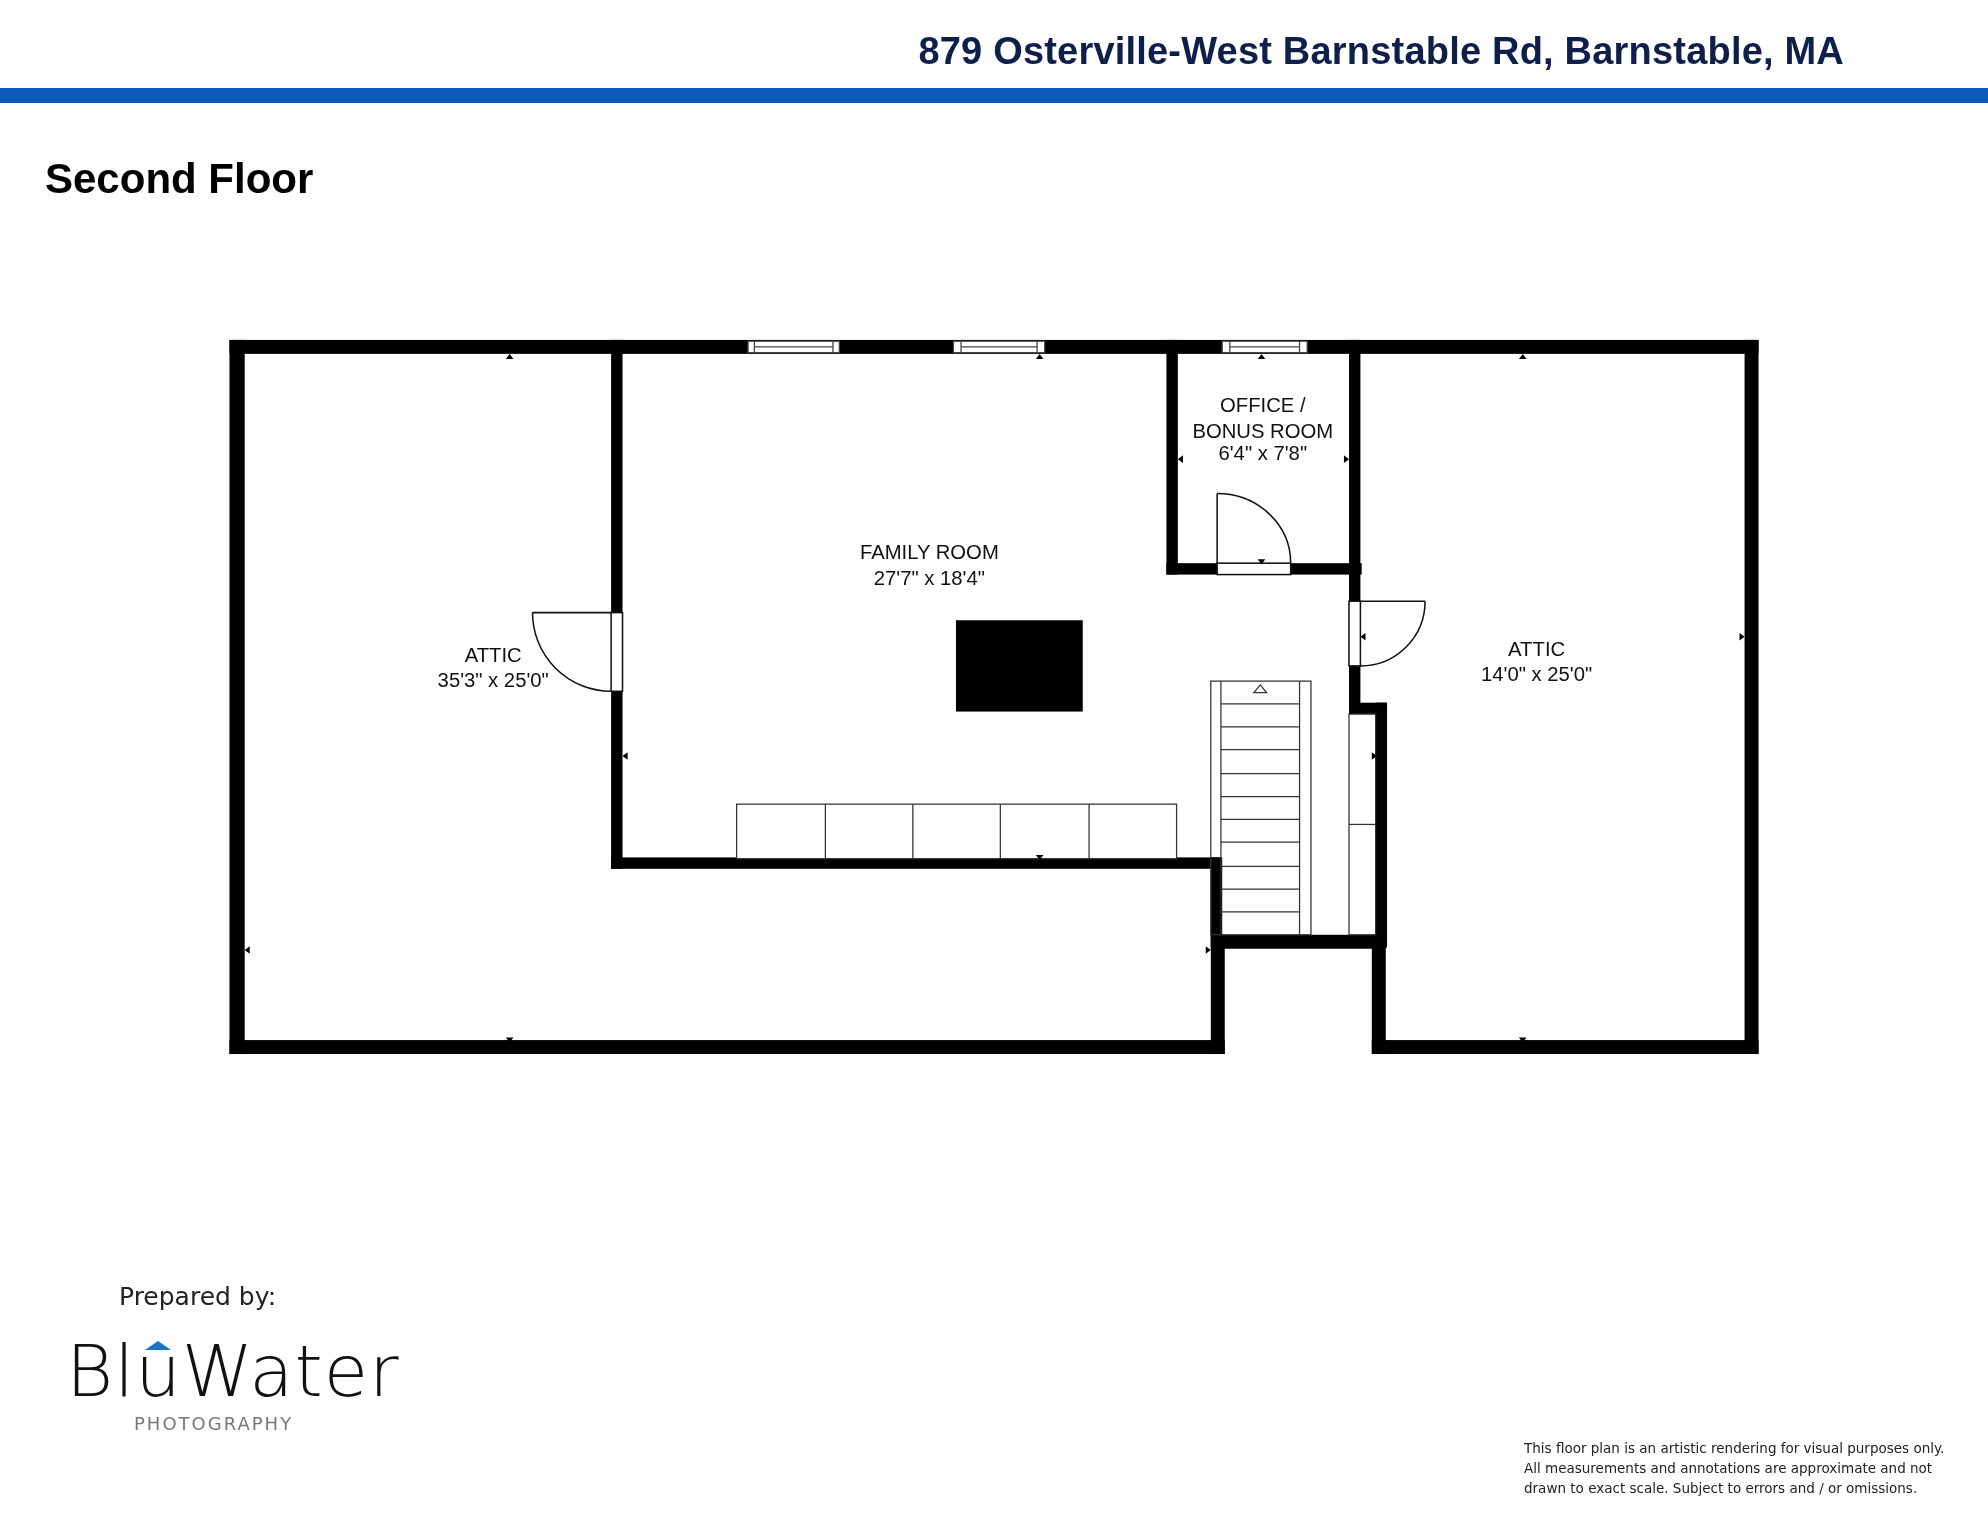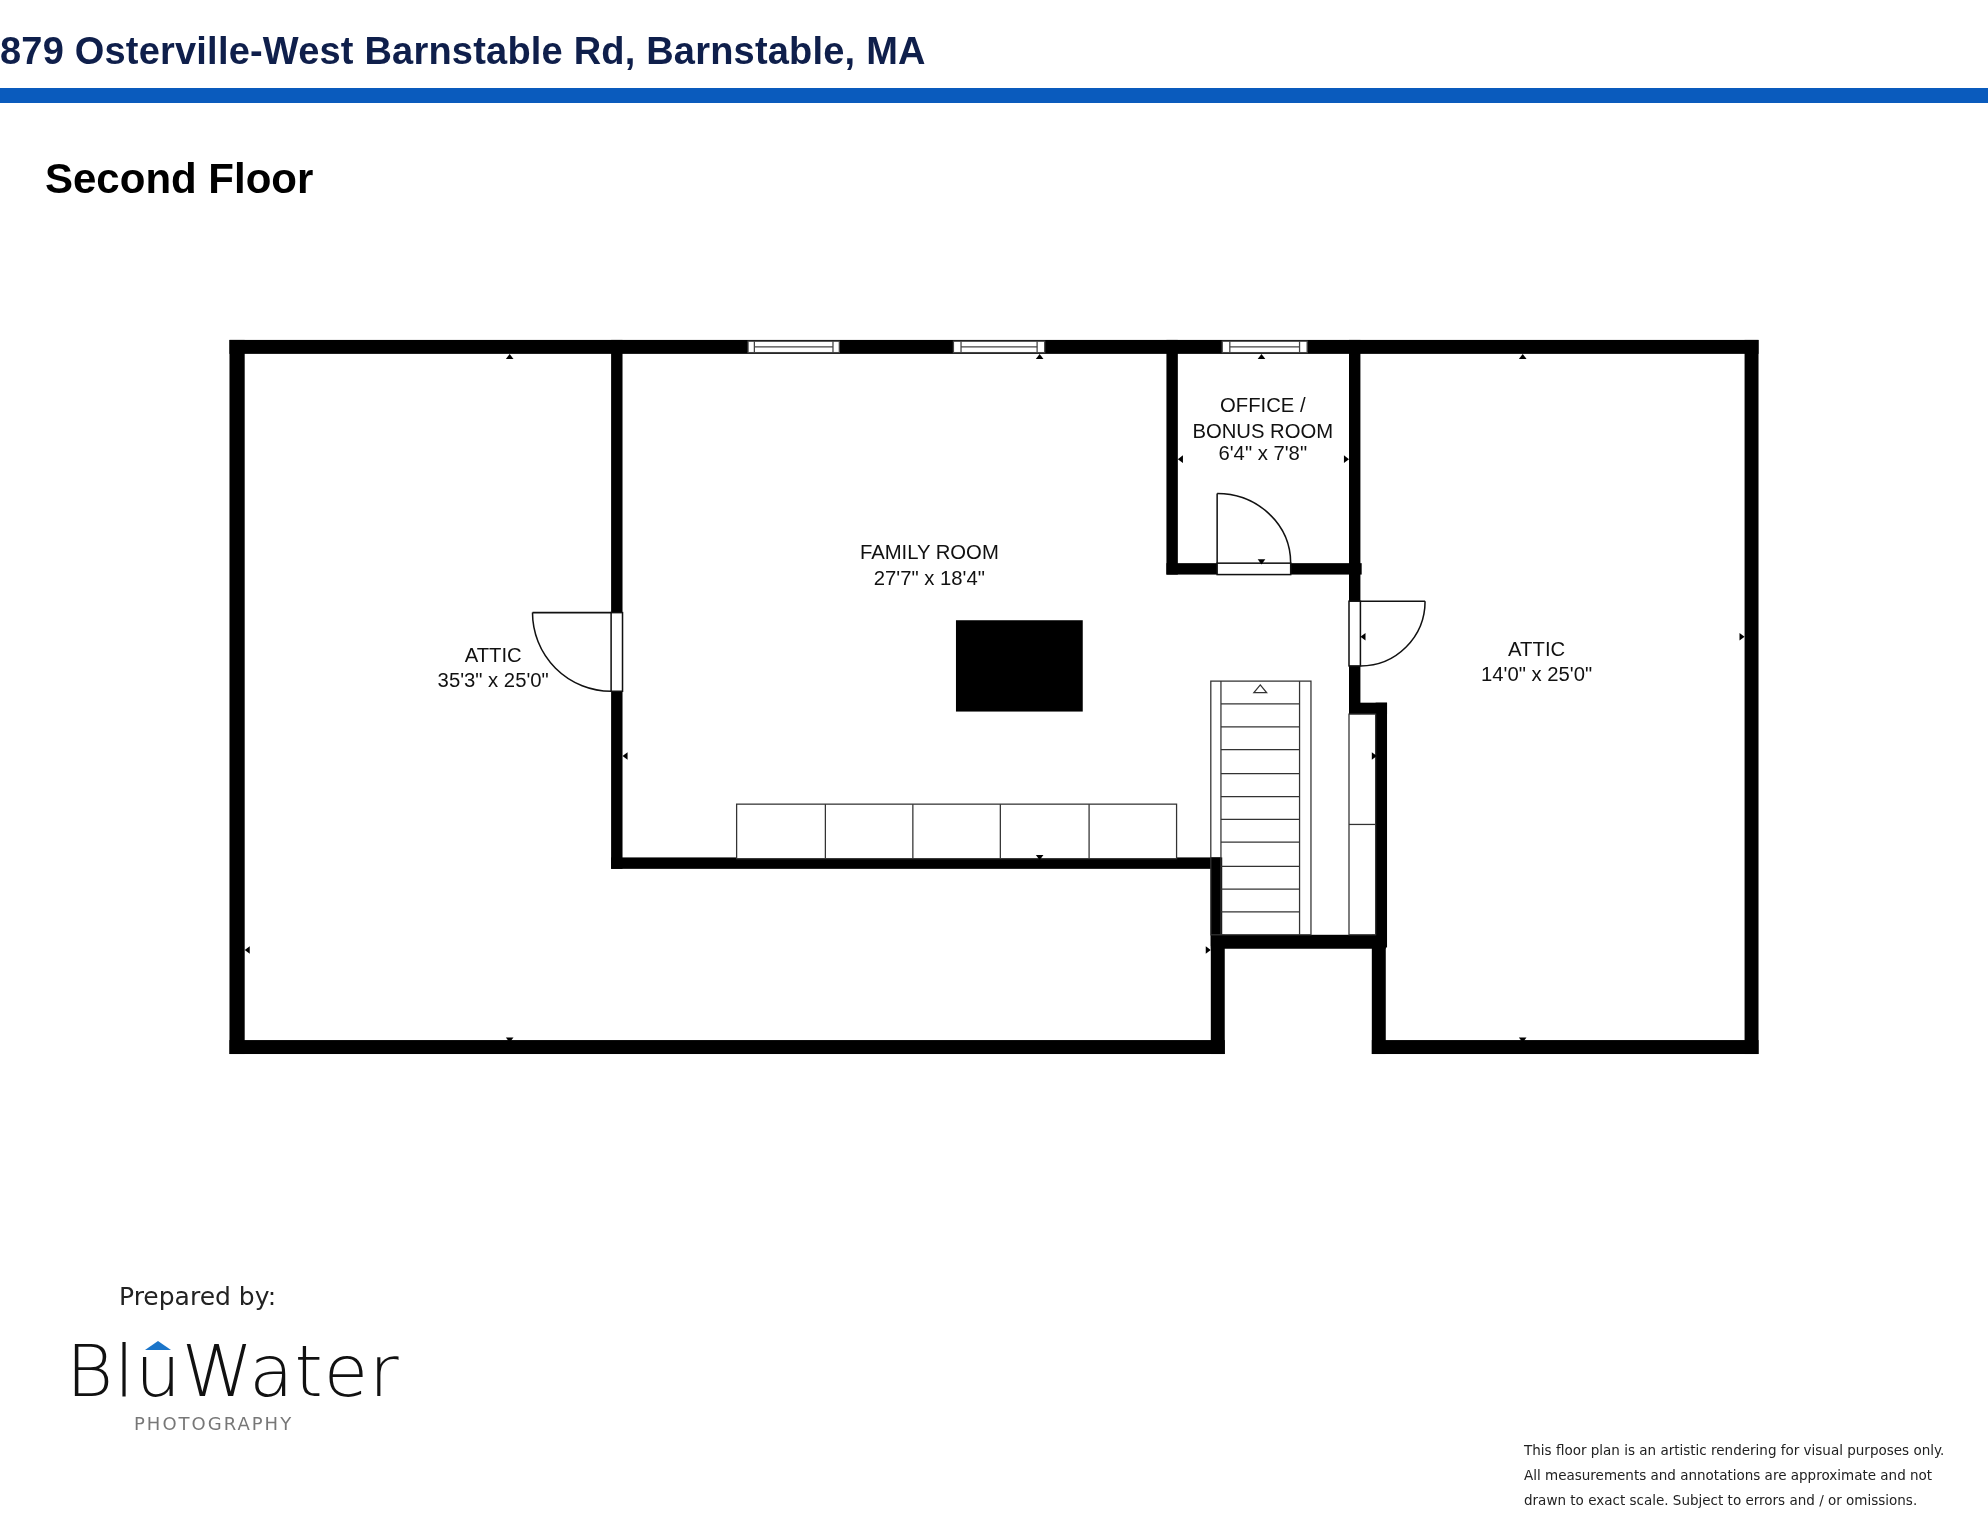--- a/index.html
+++ b/index.html
@@ -1,34 +1,34 @@
 <!DOCTYPE html>
 <html><head>
 <meta charset="utf-8">
 <style>
   html, body { margin: 0; padding: 0; background: #ffffff; }
   body { width: 1988px; height: 1536px; position: relative; overflow: hidden; font-family: "Liberation Sans", sans-serif; }
   .header-title {
-    position: absolute; left: 0; top: 30px; width: 1844px; text-align: left;
+    position: absolute; left: 0; top: 30px; width: 1844px; text-align: right;
     font-family: "Liberation Sans", sans-serif; font-weight: bold; font-size: 38px; color: #0f1f4b;
     letter-spacing: 0.2px;
   }
   .header-bar { position: absolute; left: 0; top: 88px; width: 1988px; height: 15px; background: #0a5bbd; }
   .floor-title {
     position: absolute; left: 45px; top: 155px;
     font-family: "Liberation Sans", sans-serif; font-weight: bold; font-size: 42px; color: #000;
   }
   svg.plan { position: absolute; left: 0; top: 0; width: 1988px; height: 1536px; }
   .room-label { font-family: "Liberation Sans", sans-serif; font-size: 16px; fill: #111; text-anchor: middle; }
   .prepared { position: absolute; left: 119px; top: 1282px; font-family: "DejaVu Sans", sans-serif; font-size: 25px; color: #222; }
   .logo { position: absolute; left: 66px; top: 1335px; }
   .logo-word { font-family: "DejaVu Sans", sans-serif; font-weight: 200; font-size: 72px; color: #111; letter-spacing: 1px; line-height: 1; position: relative; }
   .logo-sub { font-family: "DejaVu Sans", sans-serif; font-size: 18px; color: #777; letter-spacing: 2px; position: absolute; left: 68px; top: 78px; }
   .logo-roof { position: absolute; left: 79px; top: 6px; width: 0; height: 0; border-left: 13px solid transparent; border-right: 13px solid transparent; border-bottom: 9px solid #1b75c9; }
-  .disclaimer { position: absolute; left: 1524px; top: 1438px; width: 440px; font-family: "DejaVu Sans", sans-serif; font-size: 13.5px; line-height: 25px; color: #222; }
+  .disclaimer { position: absolute; left: 1524px; top: 1438px; width: 440px; font-family: "DejaVu Sans", sans-serif; font-size: 13.5px; line-height: 20px; color: #222; }
 </style>
 </head>
 <body>
 
 <div class="header-title">879 Osterville-West Barnstable Rd, Barnstable, MA</div>
 <div class="header-bar"></div>
 <div class="floor-title">Second Floor</div>
 
 <svg class="plan" viewBox="0 0 1568 1211" preserveAspectRatio="none">
 

